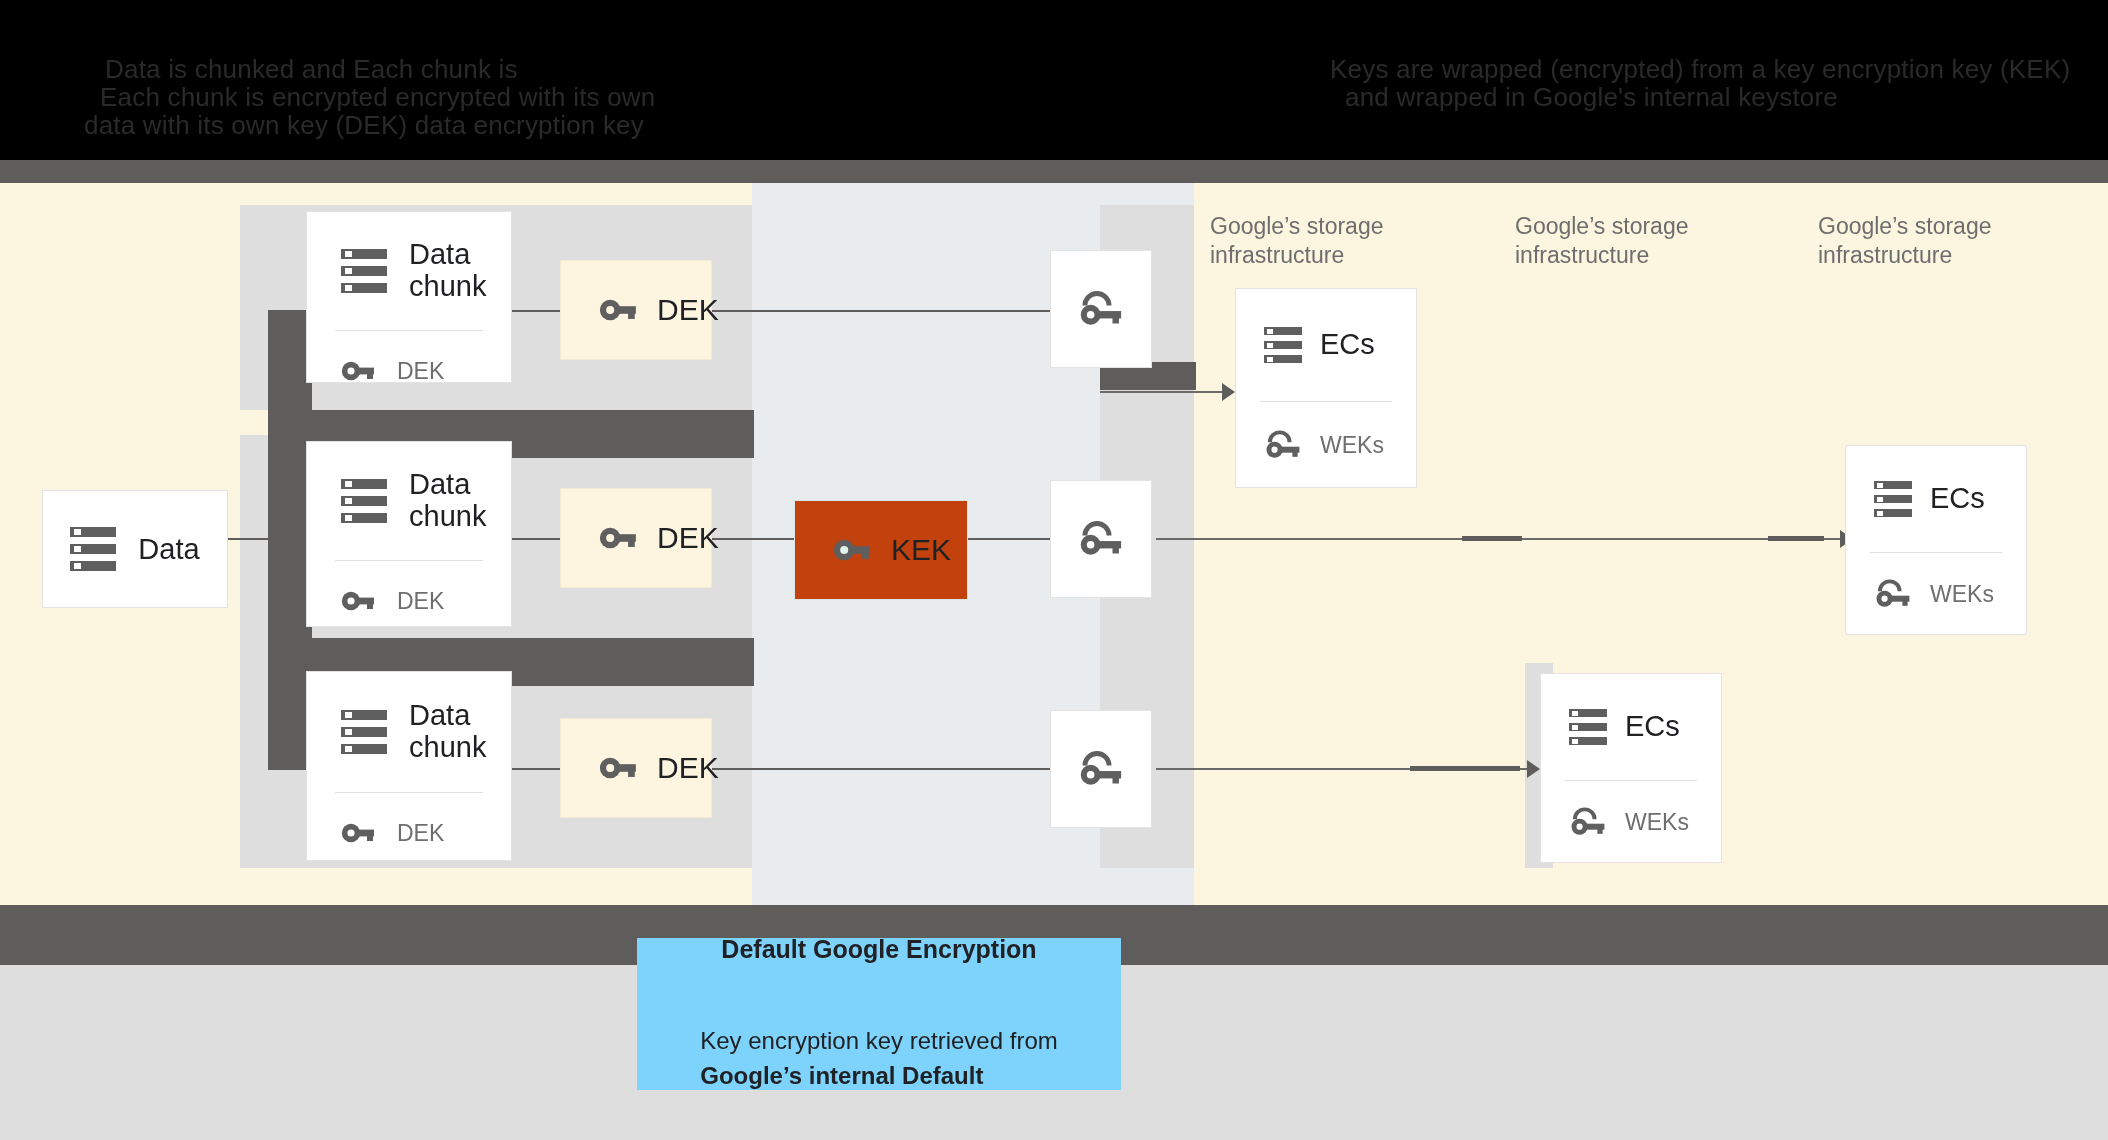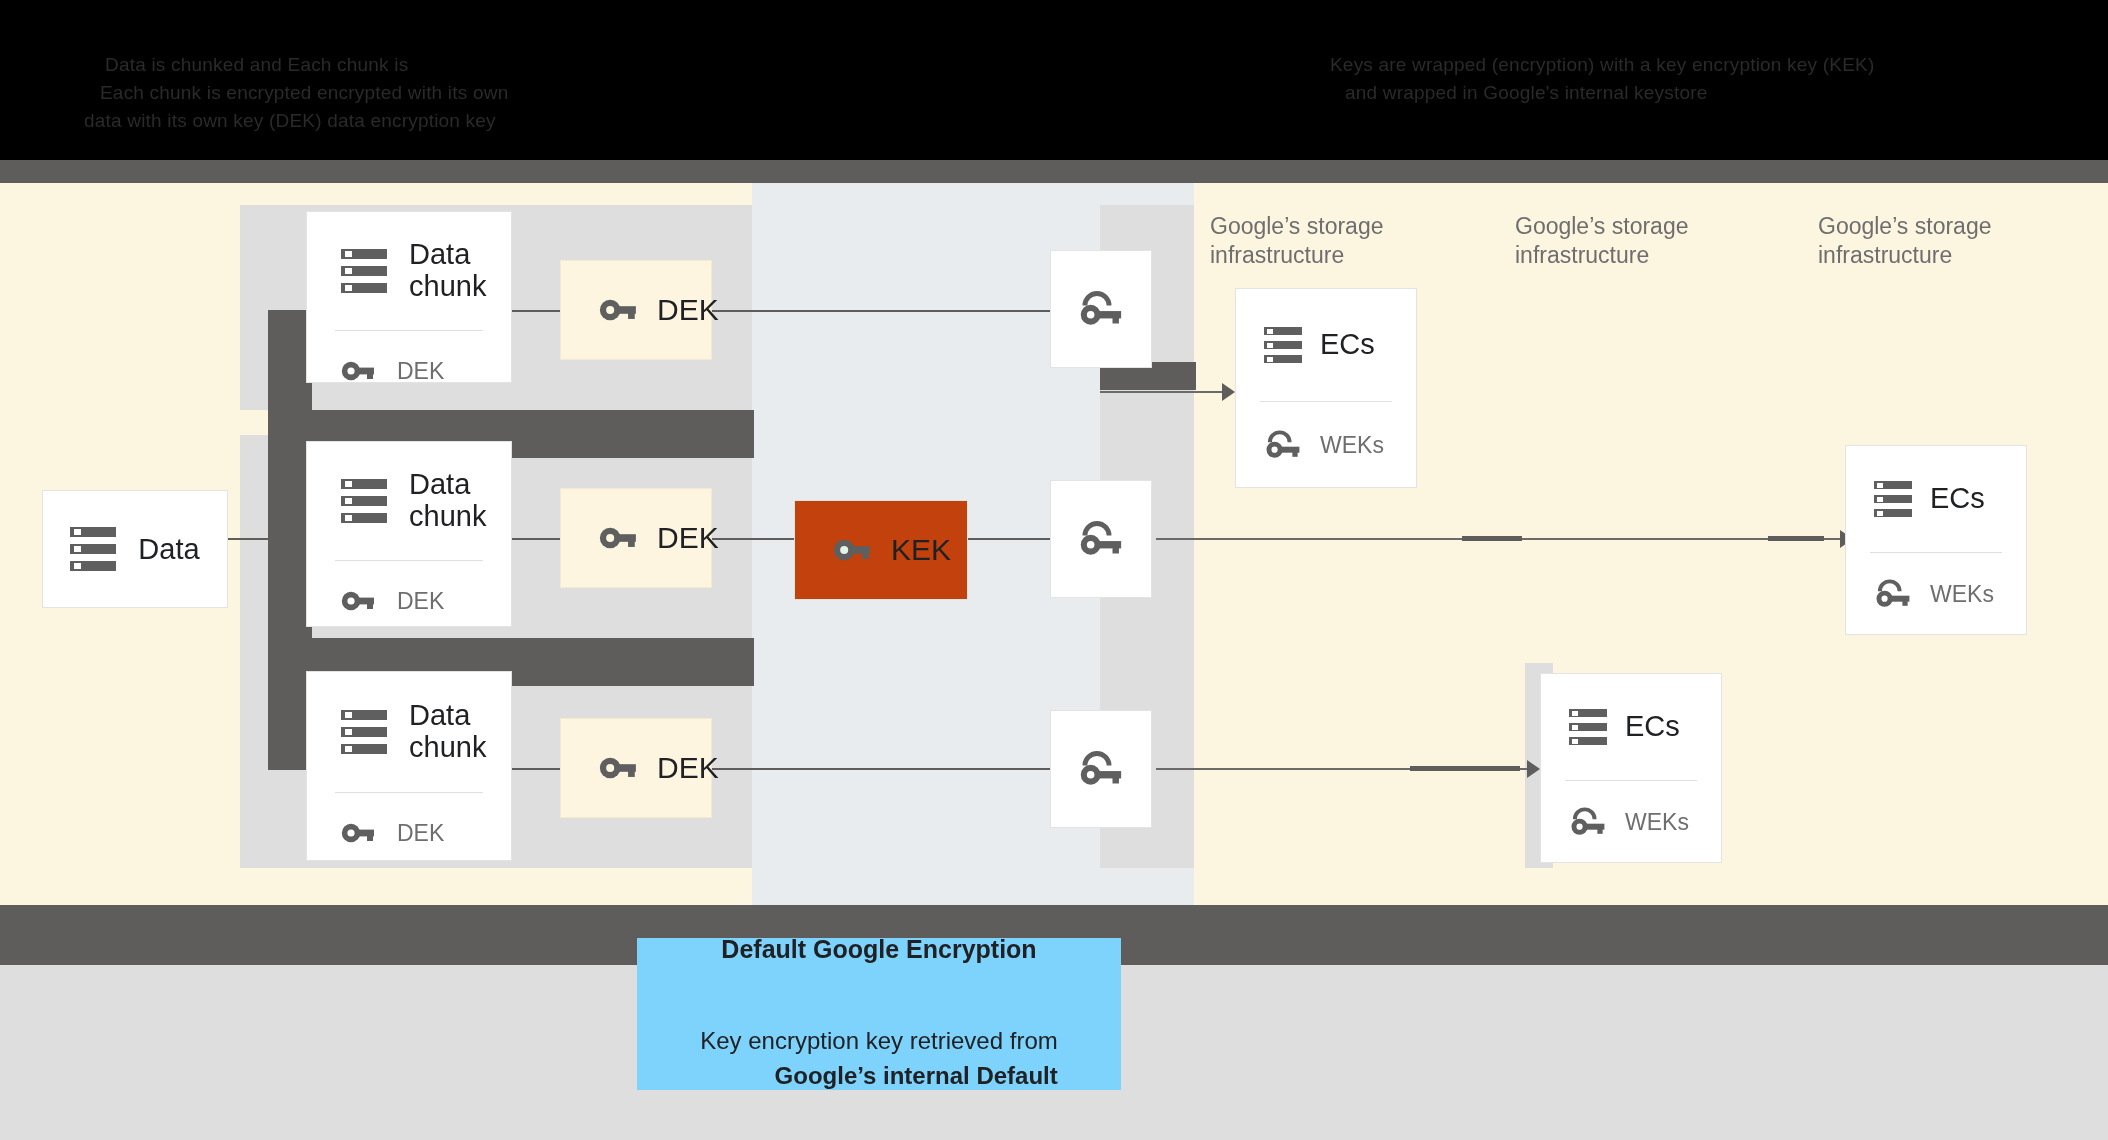--- a/index.html
+++ b/index.html
@@ -3,21 +3,21 @@
 <meta charset="utf-8">
 <style>
   html,body{margin:0;padding:0;background:#000;}
   body{font-family:"Liberation Sans","DejaVu Sans",sans-serif;}
   #stage{position:relative;width:2108px;height:1140px;overflow:hidden;background:#000;}
 
   
   .band{position:absolute;}
   #top-black{left:0;top:0;width:2108px;height:160px;background:#000;}
   #top-dark-text{position:absolute;left:0;top:44px;width:2108px;height:100px;}
-  #top-dark-text .hline{position:absolute;color:#2a2a2a;font-size:19px;letter-spacing:.2px;white-space:nowrap;}
+  #top-dark-text .hline{position:absolute;color:#2a2a2a;font-size:26px;letter-spacing:.2px;white-space:nowrap;}
   #gray-strip-top{left:0;top:160px;width:2108px;height:22px;background:#262626;}
 
   #cream{left:0;top:183px;width:2108px;height:722px;background:#fcf5e0;}
   #bluecol{left:752px;top:183px;width:442px;height:722px;background:#e8ecee;}
 
   #bar-upper{left:0;top:160px;width:2108px;height:23px;background:#5e5d5c;}
   #bar-lower{left:0;top:905px;width:2108px;height:60px;background:#5e5d5c;}
   #bottom-gray{left:0;top:965px;width:2108px;height:175px;background:#dedede;}
 
   
@@ -58,34 +58,34 @@
   .srv.sm i{width:38px;height:8px;margin-bottom:6px;}
   .srv.sm i:before{left:3px;top:1.5px;width:6px;height:5px;}
 
   
   .infra{position:absolute;font-size:23px;color:#6e6e6e;line-height:1.28;white-space:pre-line;}
 
   
   #caption{position:absolute;left:637px;top:938px;width:484px;height:152px;background:#7dd3fc;
            display:flex;flex-direction:column;align-items:center;justify-content:center;gap:22px;}
   #caption .ctitle{font-size:25px;font-weight:bold;color:#202124;}
-  #caption .cbody{font-size:24px;color:#202124;text-align:right;line-height:1.42;margin-top:38px;}
+  #caption .cbody{font-size:24px;color:#202124;text-align:left;line-height:1.42;margin-top:38px;}
   #caption .cbody b{font-weight:bold;}
 </style>
 </head>
 <body>
 
 <div id="stage">
 
   <div class="band" id="top-black"></div>
   <div id="top-dark-text">
     <div class="hline" style="left:105px;top:10px;">Data is     chunked and        Each chunk is</div>
     <div class="hline" style="left:100px;top:38px;">Each       chunk is encrypted     encrypted with its own</div>
     <div class="hline" style="left:84px;top:66px;">data      with its own key (DEK)    data encryption key</div>
-    <div class="hline" style="left:1330px;top:10px;">Keys are wrapped (encryption) with a key encryption key (KEK)</div>
+    <div class="hline" style="left:1330px;top:10px;">Keys are wrapped (encrypted) from a key encryption key (KEK)</div>
     <div class="hline" style="left:1345px;top:38px;">and wrapped in Google's internal keystore</div>
   </div>
   <div class="band" id="gray-strip-top"></div>
 
   <div class="band" id="bar-upper"></div>
   <div class="band" id="cream"></div>
   <div class="band" id="bluecol"></div>
 
   <div class="graybox" style="left:240px;top:205px;width:512px;height:205px;"></div>
   <div class="graybox" style="left:240px;top:435px;width:512px;height:228px;"></div>

